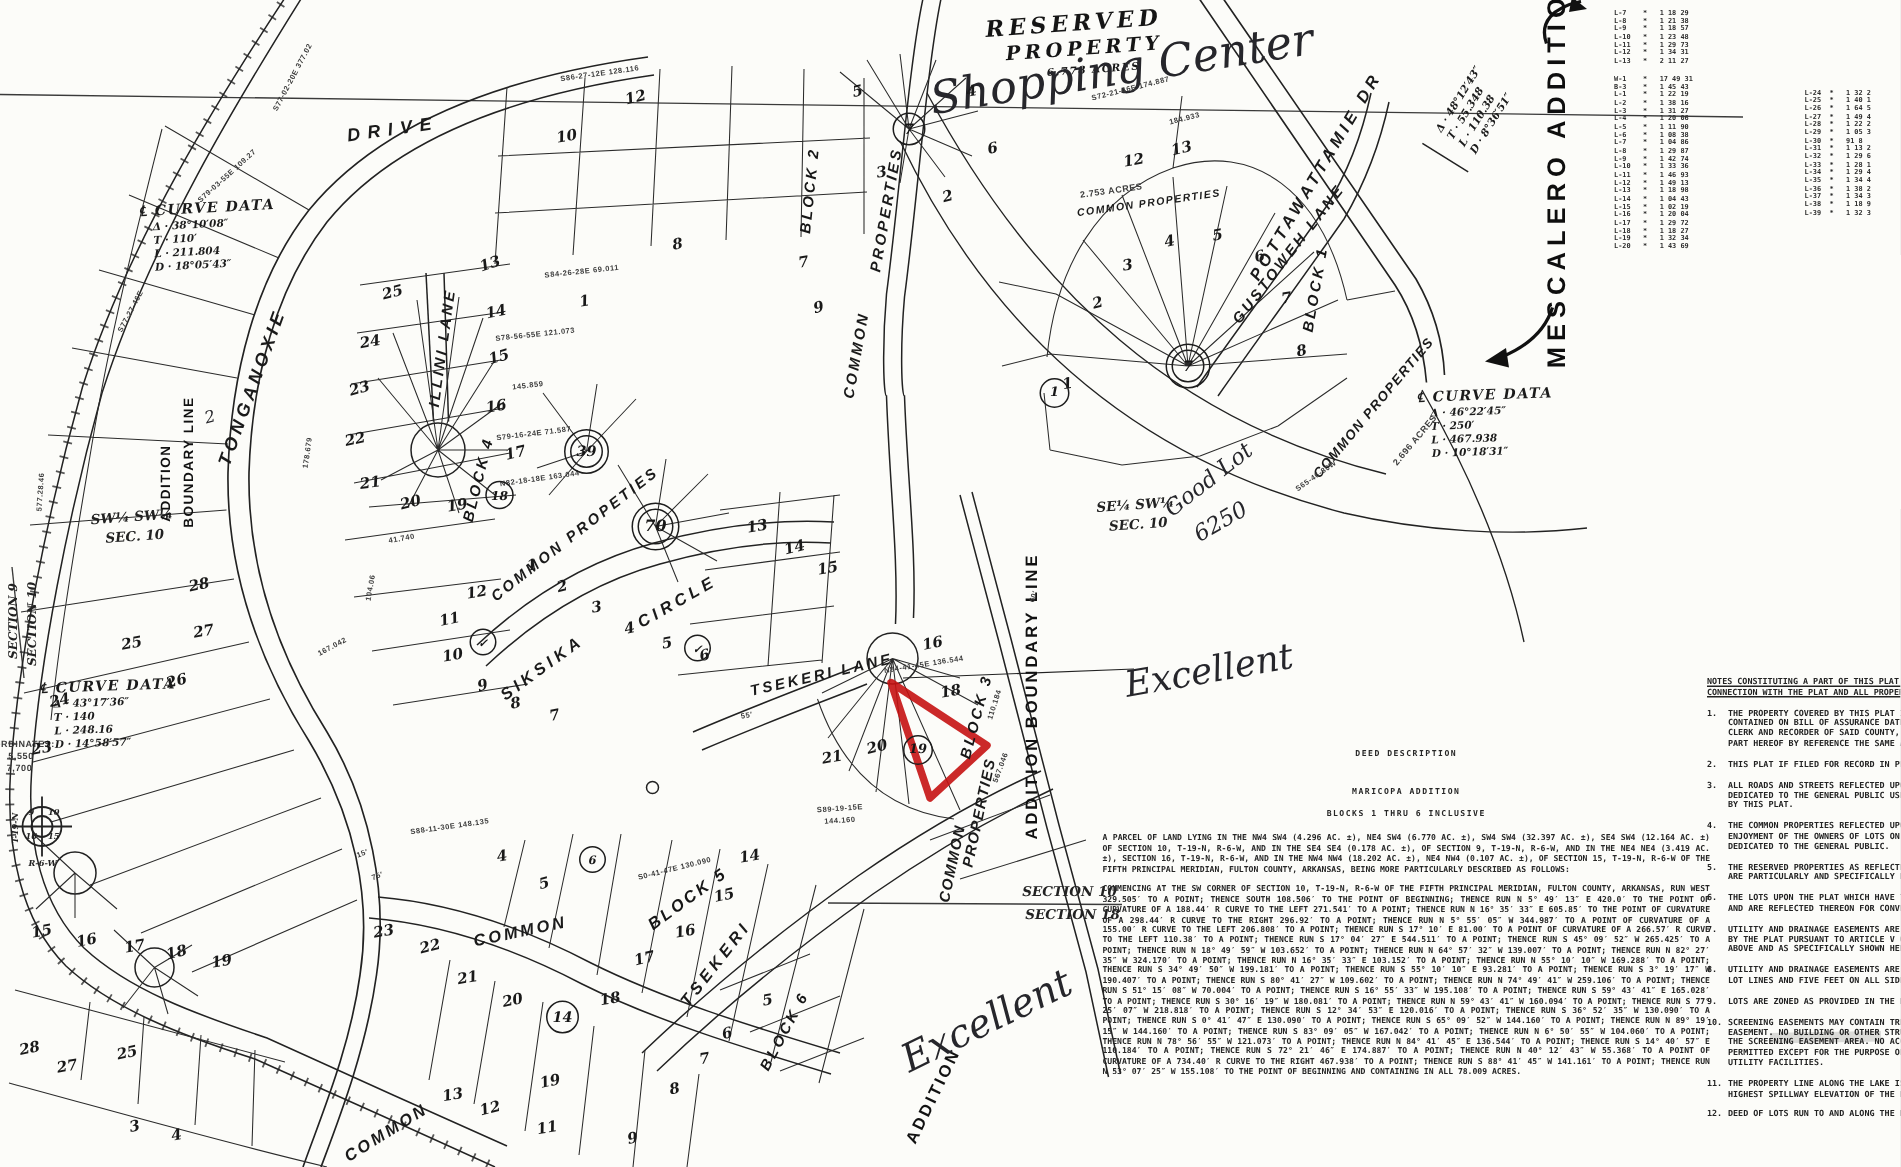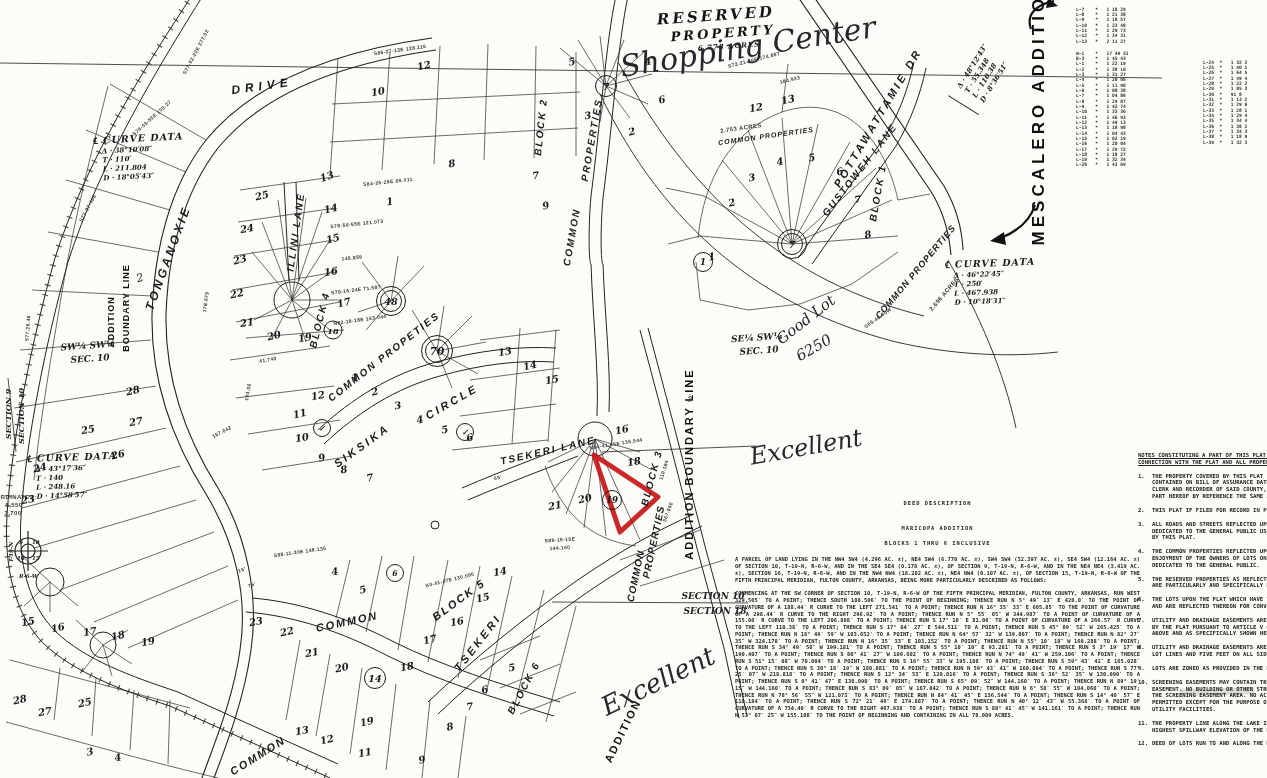--- a/index.html
+++ b/index.html
@@ -273,21 +273,21 @@
       <span class="lbl br" style="left: 450px; top: 580px; font-size: 5px; --r: -14deg;">S0-41-47E 130.090</span>
       <span class="lbl br" style="left: 498px; top: 478px; font-size: 5px; --r: -10deg;">55′</span>
       <span class="lbl br" style="left: 252px; top: 585px; font-size: 5px; --r: -20deg;">75′</span>
       <span class="lbl br" style="left: 242px; top: 570px; font-size: 5px; --r: -20deg;">15′</span>
       <span class="lbl br" style="left: 690px; top: 398px; font-size: 5px; --r: -70deg;">60′</span>
     </div>
   <div id="circles">
       <div class="circ" style="left: 606px; top: 86px; width: 20px; height: 20px; font-size: 9.6px;">7</div>
       <div class="circ" style="left: 703px; top: 262px; width: 18px; height: 18px; font-size: 8.64px;">1</div>
       <div class="circ dbl" style="left: 437px; top: 351px; width: 22px; height: 22px; font-size: 10.56px;">70</div>
-      <div class="circ dbl" style="left: 391px; top: 301px; width: 20px; height: 20px; font-size: 9.6px;">48</div>
+      <div class="circ dbl" style="left: 391px; top: 301px; width: 20px; height: 20px; font-size: 9.6px;">39</div>
       <div class="circ dbl" style="left: 792px; top: 244px; width: 20px; height: 20px; font-size: 9.6px;">7</div>
       <div class="circ" style="left: 375px; top: 678px; width: 20px; height: 20px; font-size: 9.6px;">14</div>
       <div class="circ" style="left: 395px; top: 573px; width: 16px; height: 16px; font-size: 7.68px;">6</div>
       <div class="circ" style="left: 333px; top: 330px; width: 17px; height: 17px; font-size: 8.16px;">18</div>
       <div class="circ" style="left: 612px; top: 500px; width: 18px; height: 18px; font-size: 8.64px;">19</div>
       <div class="circ" style="left: 322px; top: 428px; width: 16px; height: 16px; font-size: 7.68px;">✓</div>
       <div class="circ" style="left: 465px; top: 432px; width: 16px; height: 16px; font-size: 7.68px;">✓</div>
     </div>
   <div id="curve-blocks">
       <div class="cdb" style="left: 92px; top: 134px; --r: -3deg;">

